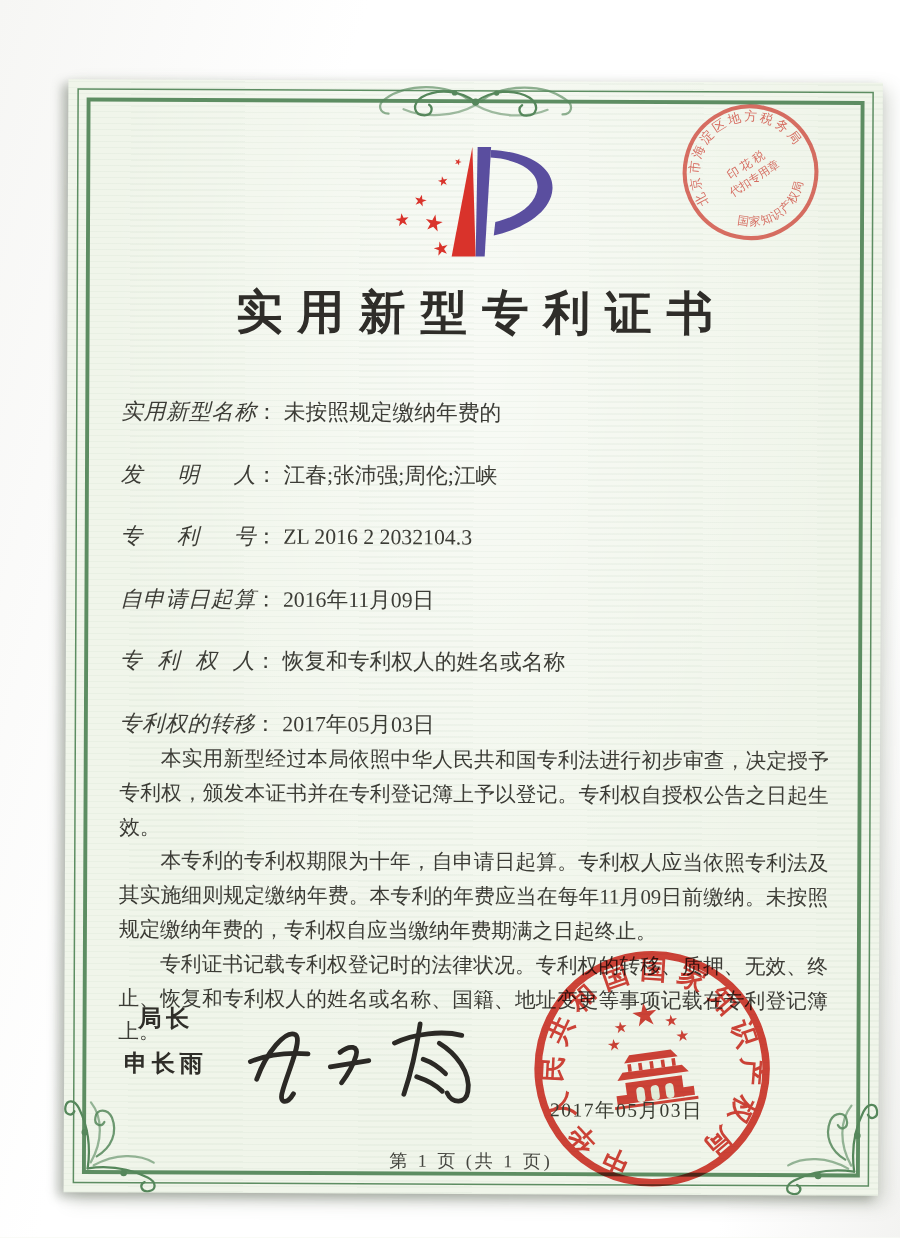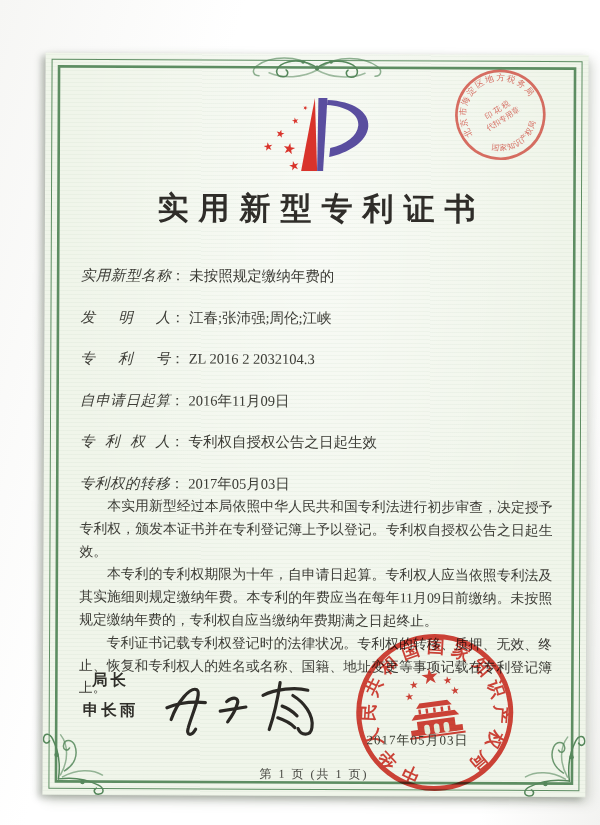--- a/index.html
+++ b/index.html
@@ -126,21 +126,21 @@
       <div class="frow">
         <span class="flabel">发明人</span><span class="fcolon">：</span><span class="fvalue">江春;张沛强;周伦;江峡</span>
       </div>
       <div class="frow">
         <span class="flabel">专利号</span><span class="fcolon">：</span><span class="fvalue">ZL 2016 2 2032104.3</span>
       </div>
       <div class="frow">
         <span class="flabel">自申请日起算</span><span class="fcolon">：</span><span class="fvalue">2016年11月09日</span>
       </div>
       <div class="frow">
-        <span class="flabel">专利权人</span><span class="fcolon">：</span><span class="fvalue">专利权自授权公告之日起生效</span>
+        <span class="flabel">专利权人</span><span class="fcolon">：</span><span class="fvalue">恢复和专利权人的姓名或名称</span>
       </div>
       <div class="frow">
         <span class="flabel">专利权的转移</span><span class="fcolon">：</span><span class="fvalue">2017年05月03日</span>
       </div>
     </div>
 
     <div class="paras">
       <p>本实用新型经过本局依照中华人民共和国专利法进行初步审查，决定授予专利权，颁发本证书并在专利登记簿上予以登记。专利权自授权公告之日起生效。</p>
       <p>本专利的专利权期限为十年，自申请日起算。专利权人应当依照专利法及其实施细则规定缴纳年费。本专利的年费应当在每年11月09日前缴纳。未按照规定缴纳年费的，专利权自应当缴纳年费期满之日起终止。</p>
       <p>专利证书记载专利权登记时的法律状况。专利权的转移、质押、无效、终止、恢复和专利权人的姓名或名称、国籍、地址变更等事项记载在专利登记簿上。</p>

